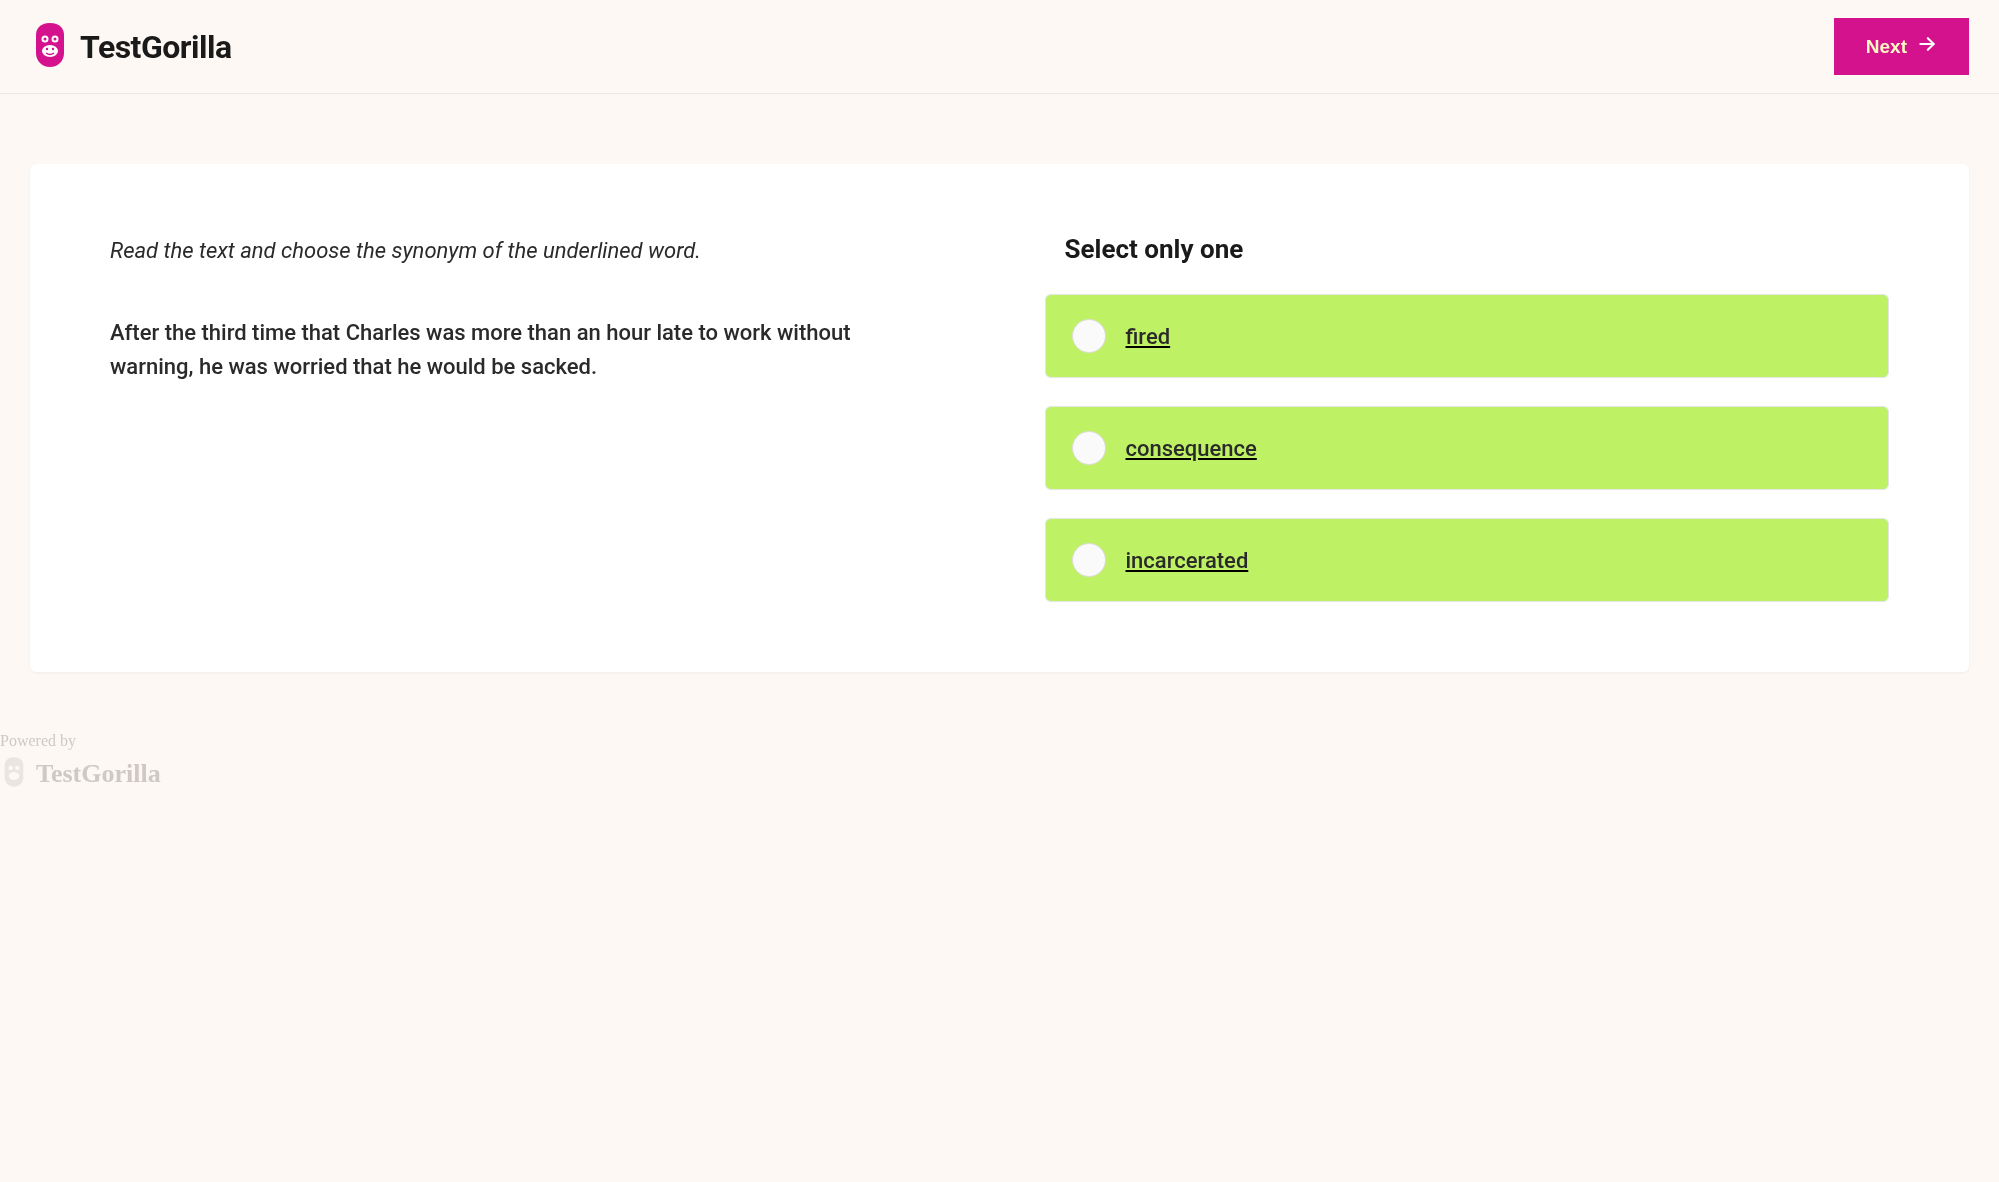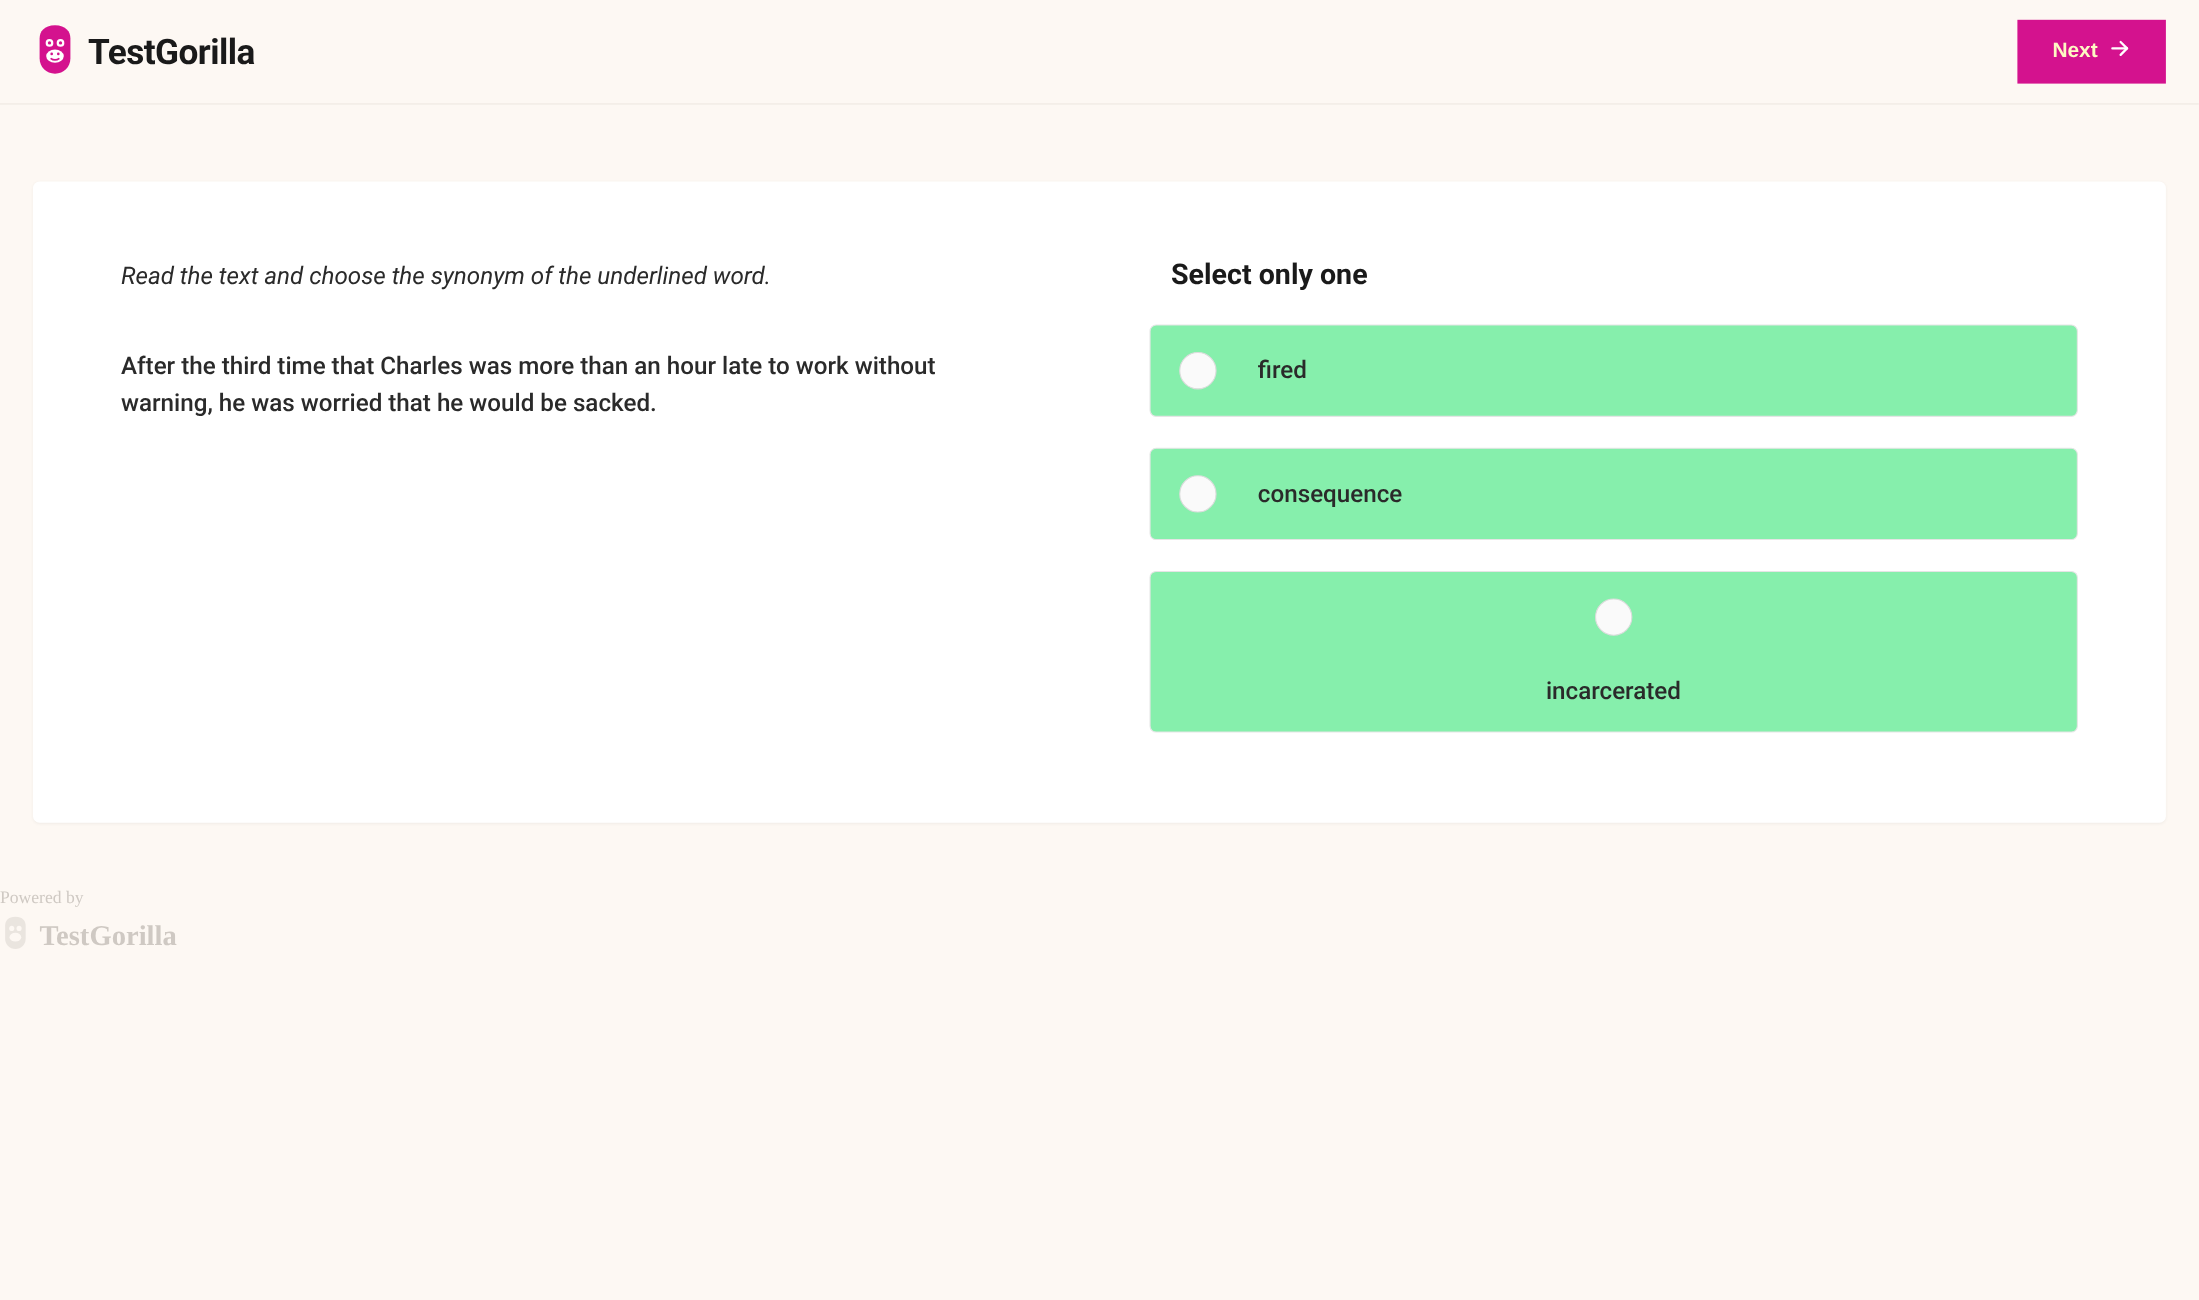--- a/index.html
+++ b/index.html
@@ -89,27 +89,27 @@
       margin-bottom: 30px;
       margin-left: 20px;
     }
     .option {
       border: 1px solid #e5e5e5;
       border-radius: 6px;
       padding: 24px 26px;
       margin-bottom: 28px;
       display: flex;
       align-items: center;
-      gap: 38px;
+      gap: 20px;
       cursor: pointer;
-      background: #86efac;
+      background: #bef264;
+      text-decoration: underline;
     }
     .option:last-child {
-      margin-bottom: 12px;
-      flex-direction: column;
+      margin-bottom: 0;
     }
     .radio {
       width: 34px;
       height: 34px;
       border: 1.5px solid #dcdcdc;
       border-radius: 50%;
       flex-shrink: 0;
       background: #fafafa;
     }
     .option-label {

